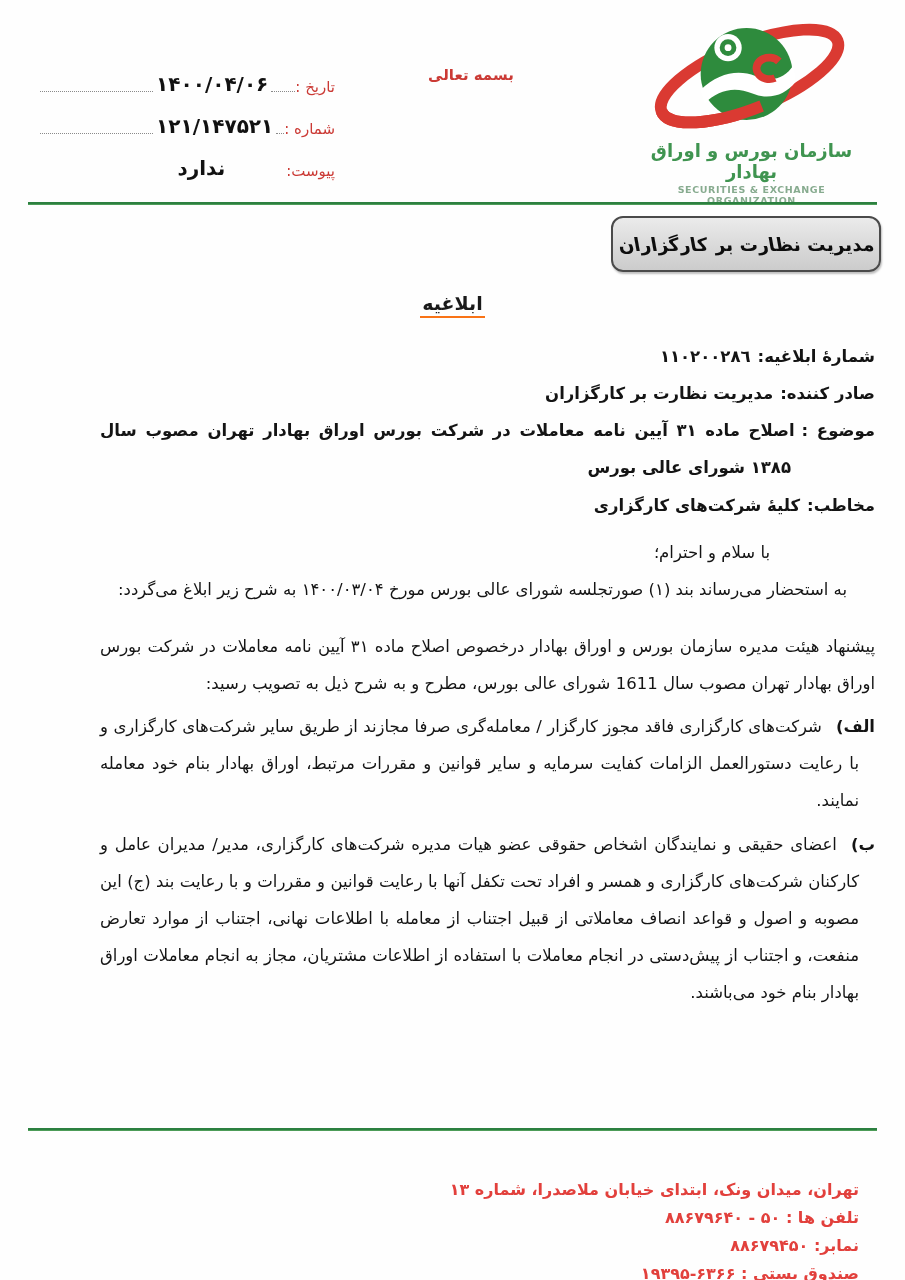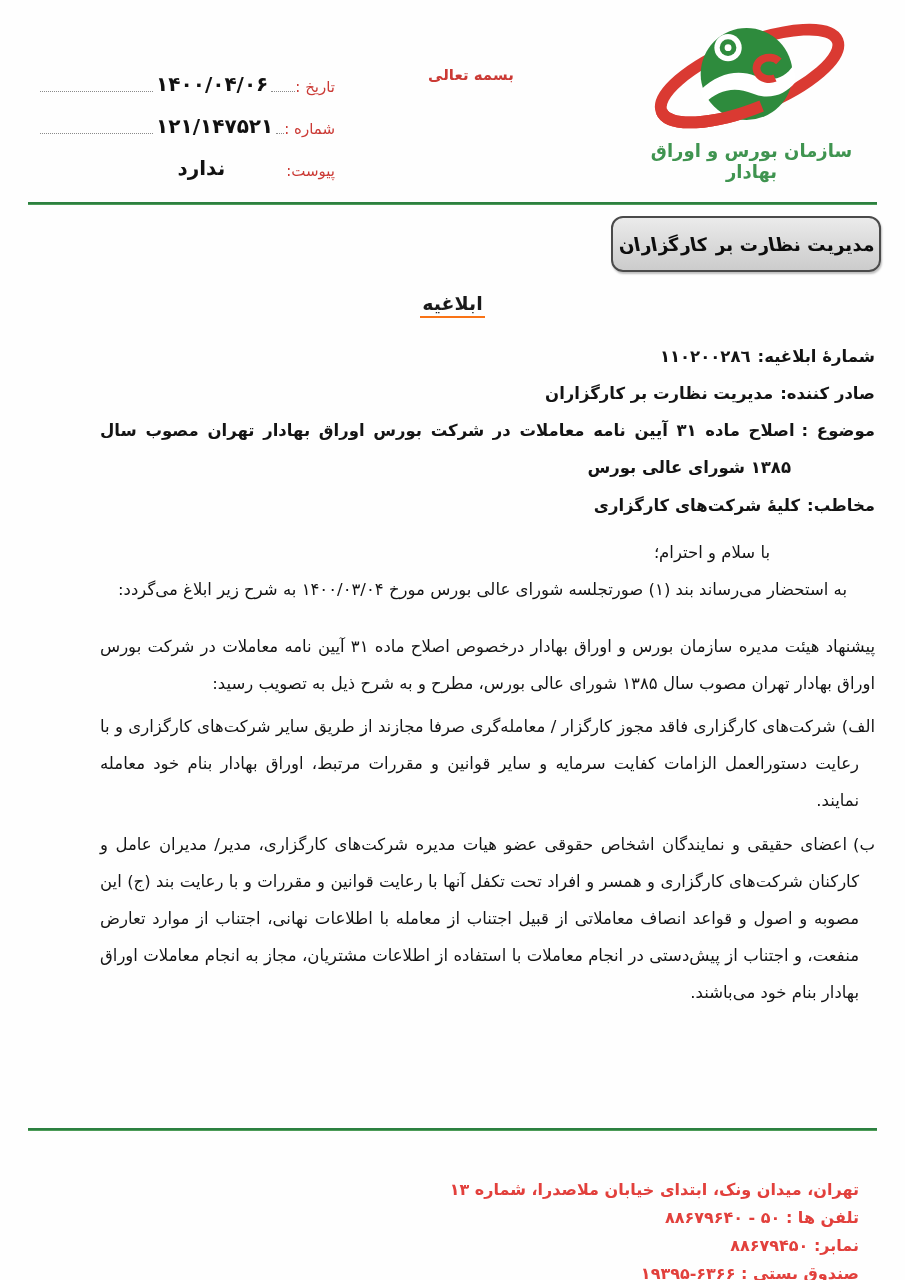--- a/index.html
+++ b/index.html
@@ -65,21 +65,21 @@
     direction:rtl; text-align:justify;
     font-size:16.5px; line-height:2.25; color:#141414;
   }
   .meta-line { font-weight:bold; }
   .m-label { margin-left:7px; }
   .subject { padding-right:84px; text-indent:-84px; }
   .salutation { margin-top:10px; padding-right:105px; text-align:right; }
   .para-1 { text-indent:28px; }
   .para-2 { margin-top:20px; }
   .list-item { margin-top:6px; padding-right:16px; text-indent:-16px; }
-  .item-marker { margin-left:6px; }
+  .item-marker { margin-left:14px;font-weight:bold; }
 
   
   .footer-left {
     position:absolute; top:1144px; left:42px; width:380px;
     font-family:"Liberation Serif", "DejaVu Serif", serif;
     color:#9c3038; font-weight:bold; font-size:15px; line-height:1.55;
   }
   .footer-right {
     position:absolute; top:1146px; right:46px; width:420px;
     direction:rtl; text-align:right;
@@ -121,20 +121,21 @@
       <path d="M60,74 C78,57 98,53 116,60 C134,67 146,62 155,49 L157,66 C147,79 130,85 113,78 C95,70 78,74 64,88 Z" fill="#ffffff"></path>
       <circle cx="88" cy="31" r="14" fill="#ffffff"></circle>
       <circle cx="88" cy="31" r="8.5" fill="#2e8b3d"></circle>
       <circle cx="88" cy="31" r="3.5" fill="#ffffff"></circle>
       <path d="M136,62 a13,11 0 1 1 4,-17" fill="none" stroke="#da3a32" stroke-width="8"></path>
       <g transform="rotate(-22 110 60)">
         <path d="M13,60 A97,33 0 0 0 110,93" fill="none" stroke="#da3a32" stroke-width="12"></path>
       </g>
     </svg>
     <div class="org-fa">سازمان بورس و اوراق بهادار</div>
+    <div class="org-en">SECURITIES &amp; EXCHANGE ORGANIZATION</div>
   </div>
 
   <div class="rule-green rule-top"></div>
 
   <div class="dept-box">
     <span class="dept-text">مدیریت نظارت بر کارگزاران</span>
   </div>
 
   <div class="notice-title">
     <span class="underlined">ابلاغیه</span>
@@ -155,21 +156,21 @@
     </div>
 
     <div class="meta-line">
       <span class="m-label">مخاطب:</span><span>کلیۀ شرکت‌های کارگزاری</span>
     </div>
 
     <div class="salutation">با سلام و احترام؛</div>
 
     <div class="para-1">به استحضار می‌رساند بند (۱) صورتجلسه شورای عالی بورس مورخ ۱۴۰۰/۰۳/۰۴ به شرح زیر ابلاغ می‌گردد:</div>
 
-    <div class="para-2">پیشنهاد هیئت مدیره سازمان بورس و اوراق بهادار درخصوص اصلاح ماده ۳۱ آیین نامه معاملات در شرکت بورس اوراق بهادار تهران مصوب سال ۱۳۸۵ شورای عالی بورس، مطرح و به شرح ذیل به تصویب رسید:</div>
+    <div class="para-2">پیشنهاد هیئت مدیره سازمان بورس و اوراق بهادار درخصوص اصلاح ماده ۳۱ آیین نامه معاملات در شرکت بورس اوراق بهادار تهران مصوب سال 1611 شورای عالی بورس، مطرح و به شرح ذیل به تصویب رسید:</div>
 
     <div class="list-item">
       <span class="item-marker">الف)</span><span>شرکت‌های کارگزاری فاقد مجوز کارگزار / معامله‌گری صرفا مجازند از طریق سایر شرکت‌های کارگزاری و با رعایت دستورالعمل الزامات کفایت سرمایه و سایر قوانین و مقررات مرتبط، اوراق بهادار بنام خود معامله نمایند.</span>
     </div>
 
     <div class="list-item">
       <span class="item-marker">ب)</span><span>اعضای حقیقی و نمایندگان اشخاص حقوقی عضو هیات مدیره شرکت‌های کارگزاری، مدیر/ مدیران عامل و کارکنان شرکت‌های کارگزاری و همسر و افراد تحت تکفل آنها با رعایت قوانین و مقررات و با رعایت بند (ج) این مصوبه و اصول و قواعد انصاف معاملاتی از قبیل اجتناب از معامله با اطلاعات نهانی، اجتناب از موارد تعارض منفعت، و اجتناب از پیش‌دستی در انجام معاملات با استفاده از اطلاعات مشتریان، مجاز به انجام معاملات اوراق بهادار بنام خود می‌باشند.</span>
     </div>
 
   </div>

